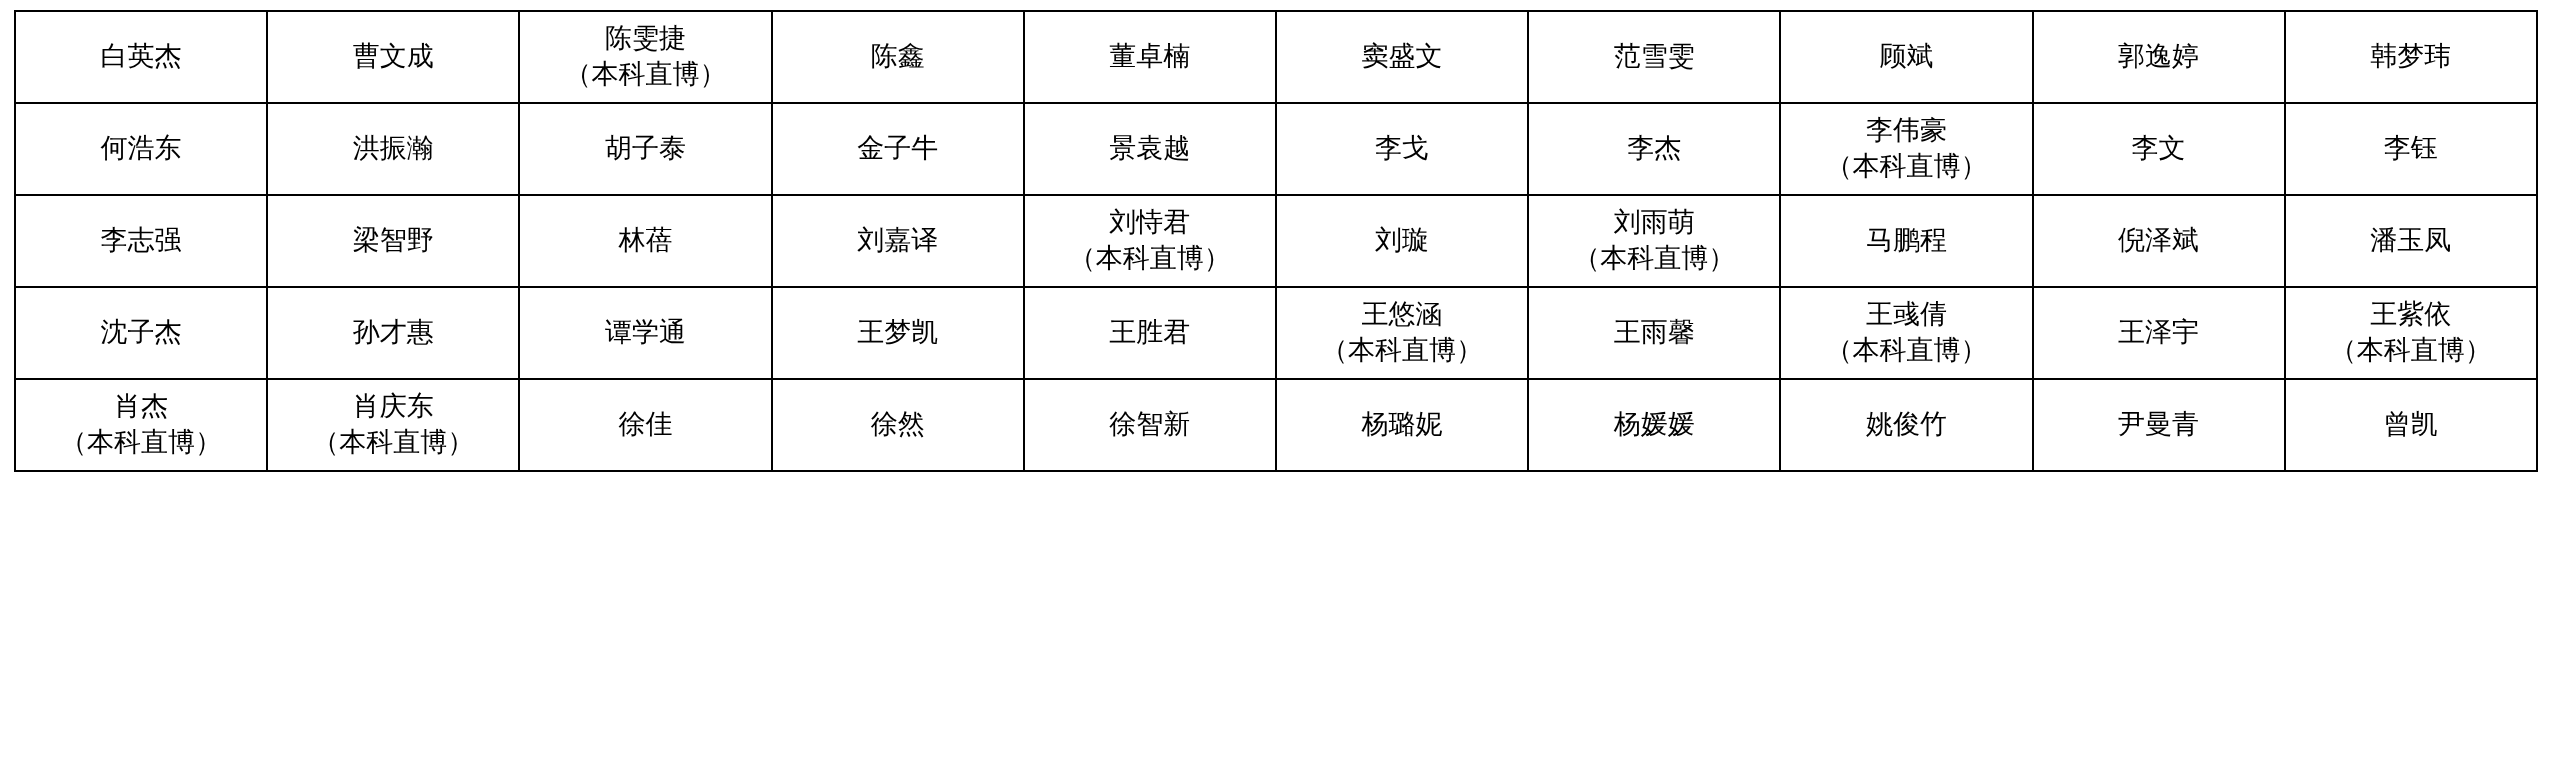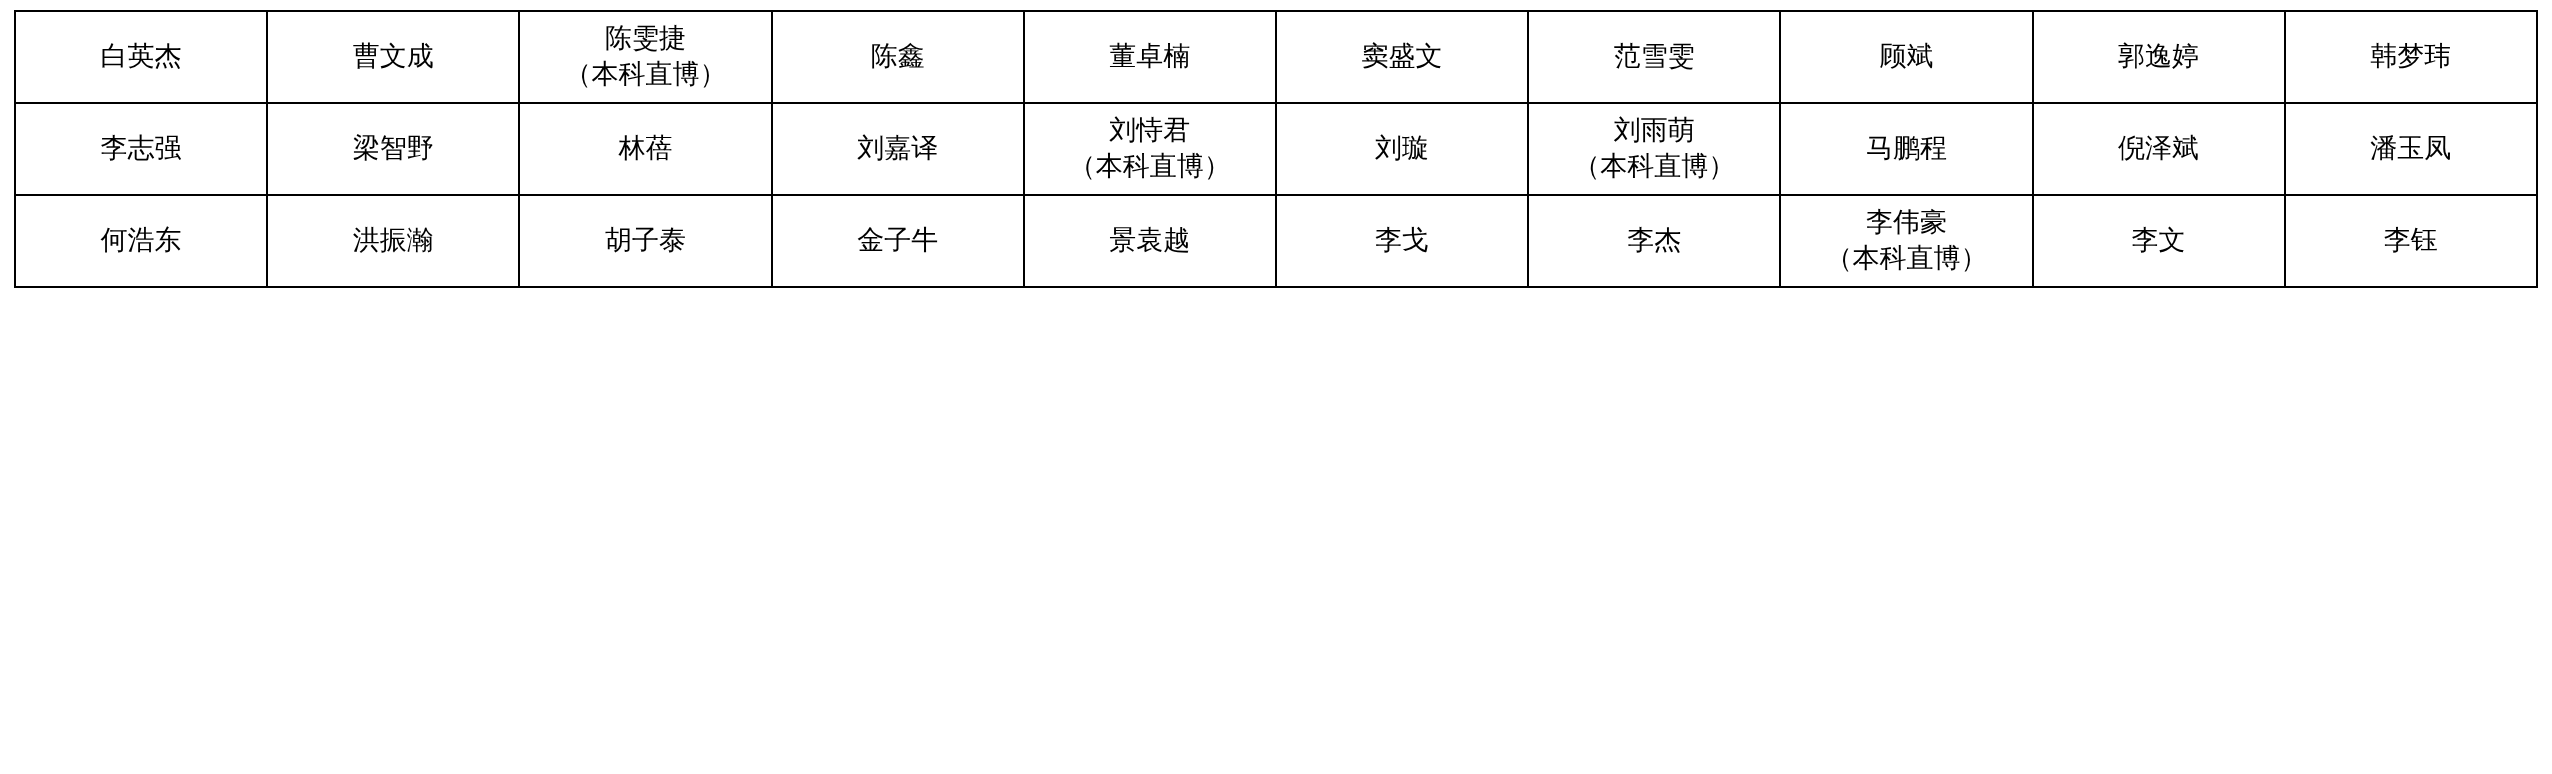--- a/index.html
+++ b/index.html
@@ -65,41 +65,70 @@
 （本科直博）</td>
         <td>陈鑫</td>
         <td>董卓楠</td>
         <td>窦盛文</td>
         <td>范雪雯</td>
         <td>顾斌</td>
         <td>郭逸婷</td>
         <td>韩梦玮</td>
       </tr>
       <tr>
+        <td>何浩东</td>
+        <td>洪振瀚</td>
+        <td>胡子泰</td>
+        <td>金子牛</td>
+        <td>景袁越</td>
+        <td>李戈</td>
+        <td>李杰</td>
+        <td>李伟豪
+（本科直博）</td>
+        <td>李文</td>
+        <td>李钰</td>
+      </tr>
+      <tr>
         <td>李志强</td>
         <td>梁智野</td>
         <td>林蓓</td>
         <td>刘嘉译</td>
         <td>刘恃君
 （本科直博）</td>
         <td>刘璇</td>
         <td>刘雨萌
 （本科直博）</td>
         <td>马鹏程</td>
         <td>倪泽斌</td>
         <td>潘玉凤</td>
       </tr>
       <tr>
-        <td>何浩东</td>
-        <td>洪振瀚</td>
-        <td>胡子泰</td>
-        <td>金子牛</td>
-        <td>景袁越</td>
-        <td>李戈</td>
-        <td>李杰</td>
-        <td>李伟豪
+        <td>沈子杰</td>
+        <td>孙才惠</td>
+        <td>谭学通</td>
+        <td>王梦凯</td>
+        <td>王胜君</td>
+        <td>王悠涵
 （本科直博）</td>
-        <td>李文</td>
-        <td>李钰</td>
+        <td>王雨馨</td>
+        <td>王彧倩
+（本科直博）</td>
+        <td>王泽宇</td>
+        <td>王紫依
+（本科直博）</td>
+      </tr>
+      <tr>
+        <td>肖杰
+（本科直博）</td>
+        <td>肖庆东
+（本科直博）</td>
+        <td>徐佳</td>
+        <td>徐然</td>
+        <td>徐智新</td>
+        <td>杨璐妮</td>
+        <td>杨媛媛</td>
+        <td>姚俊竹</td>
+        <td>尹曼青</td>
+        <td>曾凯</td>
       </tr>
     </tbody>
   </table>
 </div>
 
 </body></html>

